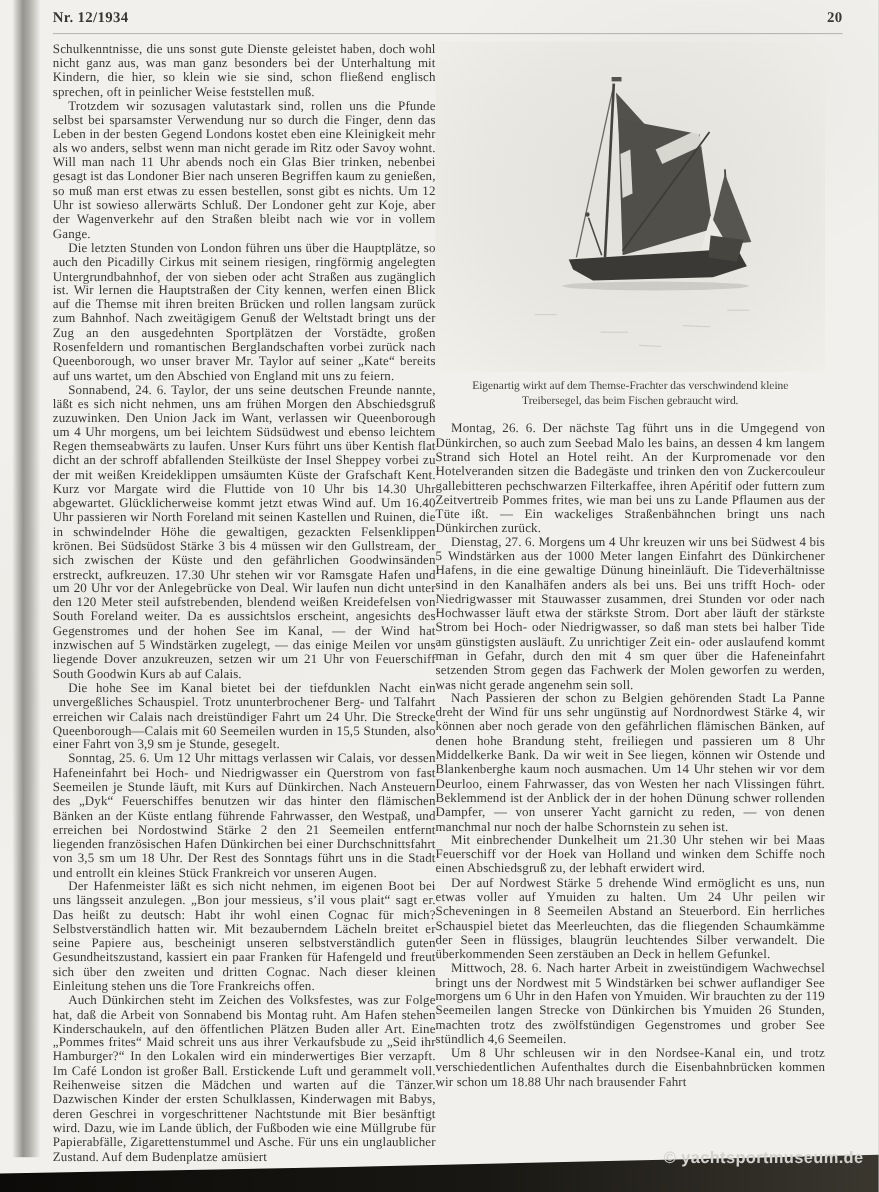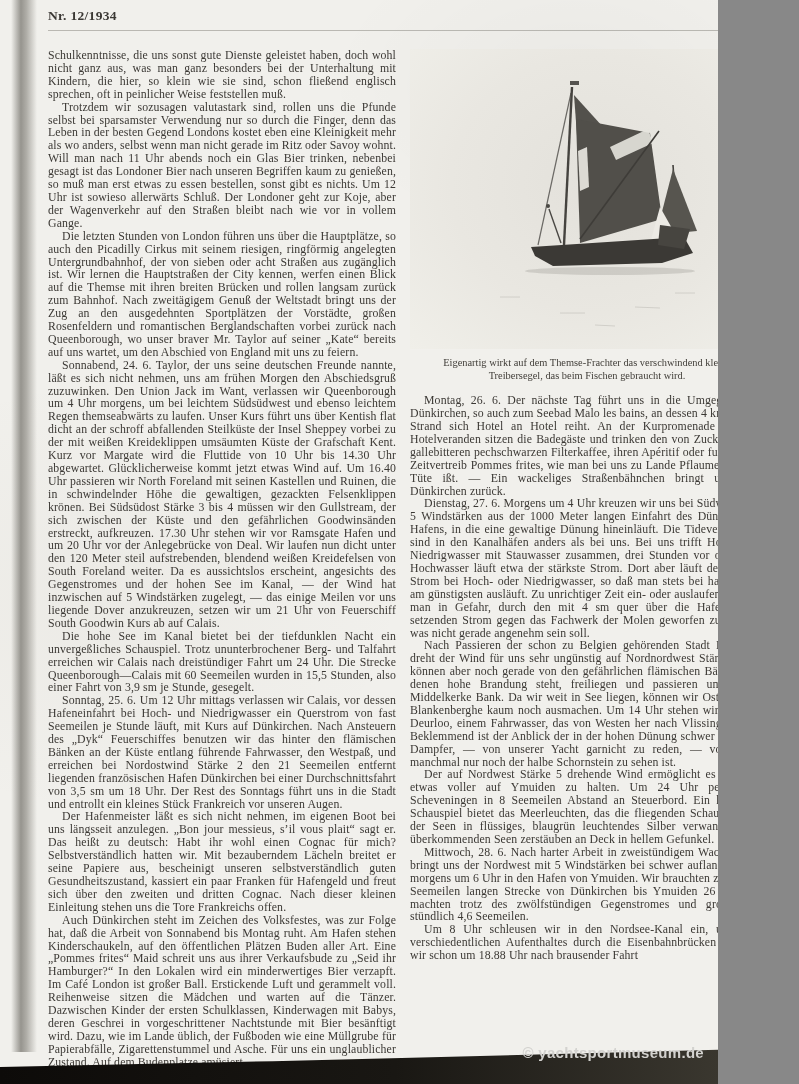--- a/index.html
+++ b/index.html
@@ -1,31 +1,31 @@
 <!DOCTYPE html>
 <html lang="de"><head>
 <meta charset="utf-8">
 <style>
   html,body{margin:0;padding:0;background:#888;}
   .page{
-    position:relative;width:718px;height:1084px;overflow:hidden;
+    position:relative;width:799px;height:1084px;overflow:hidden;
     background:
       radial-gradient(250px 160px at 80% 8%, rgba(0,0,0,0.03), transparent),
       radial-gradient(300px 220px at 15% 55%, rgba(110,100,80,0.04), transparent),
       #f1f0ec;
     font-family:"Liberation Serif", serif;color:#3b3834;
   }
   .gutter{
     position:absolute;left:11px;top:0;width:26px;height:1052px;
     background:linear-gradient(to right, rgba(241,240,236,0), #96948e 38%, #b0aea8 60%, rgba(241,240,236,0));
   }
   .content{position:absolute;left:48px;top:8px;width:718px;}
   .hdr{display:flex;justify-content:space-between;align-items:baseline;font-weight:bold;font-size:13.5px;letter-spacing:.3px;}
   .rule{height:1px;background:#8d8a84;opacity:.55;margin-top:6px;}
-  .cols{display:flex;gap:14px;margin-top:18px;}
+  .cols{display:flex;margin-top:7px;}
   .col-l{width:348px;}
   .col-r{width:354px;font-family:Liberation Serif, serif;}
   .p{margin:0;text-align:justify;font-size:11.8px;line-height:12.9px;letter-spacing:.12px;
      hyphens:auto;-webkit-hyphens:auto;}
   .p.ind{text-indent:14px;}
   figure{margin:0 0 12px 0;}
   .photo{
     position:relative;height:300px;
     background:radial-gradient(ellipse at 52% 45%, #e3e1db 0%, #e9e7e1 55%, #f0efe9 100%);
   }
@@ -45,21 +45,21 @@
 <body>
 
 <div class="page">
 
   <div class="gutter"></div>
 
   <div class="content">
 
     <div class="hdr">
       <span>Nr. 12/1934</span>
-      <span>18</span>
+      <span>20</span>
     </div>
     <div class="rule"></div>
 
     <div class="cols">
 
       <div class="col-l">
         <p class="p">Schulkenntnisse, die uns sonst gute Dienste geleistet haben, doch wohl nicht ganz aus, was man ganz besonders bei der Unterhaltung mit Kindern, die hier, so klein wie sie sind, schon fließend englisch sprechen, oft in peinlicher Weise feststellen muß.</p>
         <p class="p ind">Trotzdem wir sozusagen valutastark sind, rollen uns die Pfunde selbst bei sparsamster Verwendung nur so durch die Finger, denn das Leben in der besten Gegend Londons kostet eben eine Kleinigkeit mehr als wo anders, selbst wenn man nicht gerade im Ritz oder Savoy wohnt. Will man nach 11 Uhr abends noch ein Glas Bier trinken, nebenbei gesagt ist das Londoner Bier nach unseren Begriffen kaum zu genießen, so muß man erst etwas zu essen bestellen, sonst gibt es nichts. Um 12 Uhr ist sowieso allerwärts Schluß. Der Londoner geht zur Koje, aber der Wagenverkehr auf den Straßen bleibt nach wie vor in vollem Gange.</p>
         <p class="p ind">Die letzten Stunden von London führen uns über die Hauptplätze, so auch den Picadilly Cirkus mit seinem riesigen, ringförmig angelegten Untergrundbahnhof, der von sieben oder acht Straßen aus zugänglich ist. Wir lernen die Hauptstraßen der City kennen, werfen einen Blick auf die Themse mit ihren breiten Brücken und rollen langsam zurück zum Bahnhof. Nach zweitägigem Genuß der Weltstadt bringt uns der Zug an den ausgedehnten Sportplätzen der Vorstädte, großen Rosenfeldern und romantischen Berglandschaften vorbei zurück nach Queenborough, wo unser braver Mr. Taylor auf seiner „Kate“ bereits auf uns wartet, um den Abschied von England mit uns zu feiern.</p>
         <p class="p ind">Sonnabend, 24. 6. Taylor, der uns seine deutschen Freunde nannte, läßt es sich nicht nehmen, uns am frühen Morgen den Abschiedsgruß zuzuwinken. Den Union Jack im Want, verlassen wir Queenborough um 4 Uhr morgens, um bei leichtem Südsüdwest und ebenso leichtem Regen themseabwärts zu laufen. Unser Kurs führt uns über Kentish flat dicht an der schroff abfallenden Steilküste der Insel Sheppey vorbei zu der mit weißen Kreideklippen umsäumten Küste der Grafschaft Kent. Kurz vor Margate wird die Fluttide von 10 Uhr bis 14.30 Uhr abgewartet. Glücklicherweise kommt jetzt etwas Wind auf. Um 16.40 Uhr passieren wir North Foreland mit seinen Kastellen und Ruinen, die in schwindelnder Höhe die gewaltigen, gezackten Felsenklippen krönen. Bei Südsüdost Stärke 3 bis 4 müssen wir den Gullstream, der sich zwischen der Küste und den gefährlichen Goodwinsänden erstreckt, aufkreuzen. 17.30 Uhr stehen wir vor Ramsgate Hafen und um 20 Uhr vor der Anlegebrücke von Deal. Wir laufen nun dicht unter den 120 Meter steil aufstrebenden, blendend weißen Kreidefelsen von South Foreland weiter. Da es aussichtslos erscheint, angesichts des Gegenstromes und der hohen See im Kanal, — der Wind hat inzwischen auf 5 Windstärken zugelegt, — das einige Meilen vor uns liegende Dover anzukreuzen, setzen wir um 21 Uhr von Feuerschiff South Goodwin Kurs ab auf Calais.</p>
@@ -109,20 +109,21 @@
                 <polygon points="250,166 280,170 274,190 248,186" fill="#474540"></polygon>
                 <ellipse cx="200" cy="212" rx="85" ry="4" fill="#b3b1ab" opacity="0.5"></ellipse>
               </g>
             </svg>
           </div>
           <figcaption>Eigenartig wirkt auf dem Themse-Frachter das verschwindend kleine Treibersegel, das beim Fischen gebraucht wird.</figcaption>
         </figure>
         <p class="p ind">Montag, 26. 6. Der nächste Tag führt uns in die Umgegend von Dünkirchen, so auch zum Seebad Malo les bains, an dessen 4 km langem Strand sich Hotel an Hotel reiht. An der Kurpromenade vor den Hotelveranden sitzen die Badegäste und trinken den von Zuckercouleur gallebitteren pechschwarzen Filterkaffee, ihren Apéritif oder futtern zum Zeitvertreib Pommes frites, wie man bei uns zu Lande Pflaumen aus der Tüte ißt. — Ein wackeliges Straßenbähnchen bringt uns nach Dünkirchen zurück.</p>
         <p class="p ind">Dienstag, 27. 6. Morgens um 4 Uhr kreuzen wir uns bei Südwest 4 bis 5 Windstärken aus der 1000 Meter langen Einfahrt des Dünkirchener Hafens, in die eine gewaltige Dünung hineinläuft. Die Tideverhältnisse sind in den Kanalhäfen anders als bei uns. Bei uns trifft Hoch- oder Niedrigwasser mit Stauwasser zusammen, drei Stunden vor oder nach Hochwasser läuft etwa der stärkste Strom. Dort aber läuft der stärkste Strom bei Hoch- oder Niedrigwasser, so daß man stets bei halber Tide am günstigsten ausläuft. Zu unrichtiger Zeit ein- oder auslaufend kommt man in Gefahr, durch den mit 4 sm quer über die Hafeneinfahrt setzenden Strom gegen das Fachwerk der Molen geworfen zu werden, was nicht gerade angenehm sein soll.</p>
         <p class="p ind">Nach Passieren der schon zu Belgien gehörenden Stadt La Panne dreht der Wind für uns sehr ungünstig auf Nordnordwest Stärke 4, wir können aber noch gerade von den gefährlichen flämischen Bänken, auf denen hohe Brandung steht, freiliegen und passieren um 8 Uhr Middelkerke Bank. Da wir weit in See liegen, können wir Ostende und Blankenberghe kaum noch ausmachen. Um 14 Uhr stehen wir vor dem Deurloo, einem Fahrwasser, das von Westen her nach Vlissingen führt. Beklemmend ist der Anblick der in der hohen Dünung schwer rollenden Dampfer, — von unserer Yacht garnicht zu reden, — von denen manchmal nur noch der halbe Schornstein zu sehen ist.</p>
+        <p class="p ind">Mit einbrechender Dunkelheit um 21.30 Uhr stehen wir bei Maas Feuerschiff vor der Hoek van Holland und winken dem Schiffe noch einen Abschiedsgruß zu, der lebhaft erwidert wird.</p>
         <p class="p ind">Der auf Nordwest Stärke 5 drehende Wind ermöglicht es uns, nun etwas voller auf Ymuiden zu halten. Um 24 Uhr peilen wir Scheveningen in 8 Seemeilen Abstand an Steuerbord. Ein herrliches Schauspiel bietet das Meerleuchten, das die fliegenden Schaumkämme der Seen in flüssiges, blaugrün leuchtendes Silber verwandelt. Die überkommenden Seen zerstäuben an Deck in hellem Gefunkel.</p>
         <p class="p ind">Mittwoch, 28. 6. Nach harter Arbeit in zweistündigem Wachwechsel bringt uns der Nordwest mit 5 Windstärken bei schwer auflandiger See morgens um 6 Uhr in den Hafen von Ymuiden. Wir brauchten zu der 119 Seemeilen langen Strecke von Dünkirchen bis Ymuiden 26 Stunden, machten trotz des zwölfstündigen Gegenstromes und grober See stündlich 4,6 Seemeilen.</p>
         <p class="p ind">Um 8 Uhr schleusen wir in den Nordsee-Kanal ein, und trotz verschiedentlichen Aufenthaltes durch die Eisenbahnbrücken kommen wir schon um 18.88 Uhr nach brausender Fahrt</p>
       </div>
 
     </div>
   </div>
 
   <div class="band"></div>
   <span class="wm">© yachtsportmuseum.de</span>

